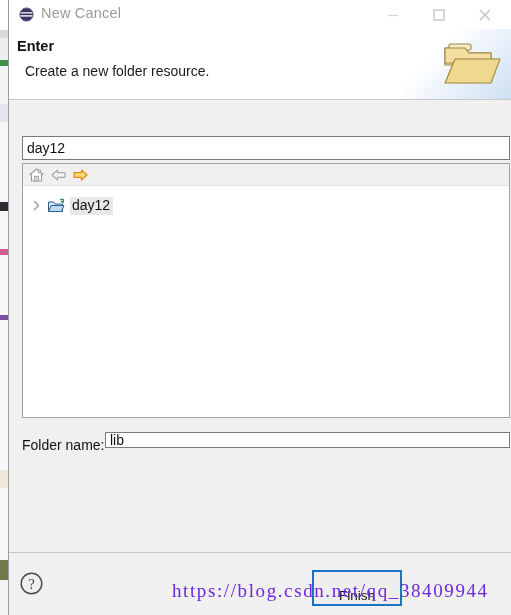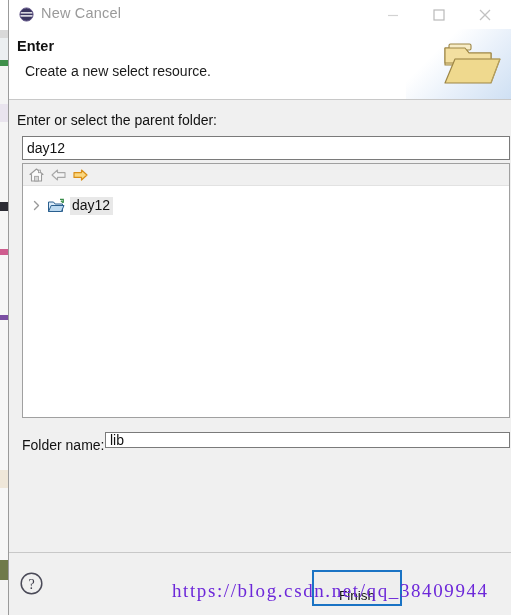--- a/index.html
+++ b/index.html
@@ -325,24 +325,23 @@
 
         <path d="M7 9 h20 l4 5 h22 v12 h-46 Z" fill="#f5e3ab" stroke="#9d8645" stroke-width="1.1" stroke-linejoin="round"></path>
         <rect x="11" y="5" width="22" height="6" rx="1.5" fill="#f7ecc6" stroke="#9d8645" stroke-width="1.1"></rect>
         <path d="M7 9 h20 l4 5 h22 v10 h-46 Z" fill="#f3dfa0" stroke="#9d8645" stroke-width="1.1" stroke-linejoin="round"></path>
 
         <path d="M7 44 L17 20 h45 L53 44 Z" fill="#efd98e" stroke="#9d8645" stroke-width="1.2" stroke-linejoin="round"></path>
         <path d="M17 20 h45 L53 44" fill="none" stroke="#bda766" stroke-width="0.8"></path>
       </svg>
     </div>
     <div id="header-title">Enter</div>
-    <div id="header-desc">Create a new select resource.</div>
+    <div id="header-desc">Create a new folder resource.</div>
   </div>
 
-  <div id="parent-label">Enter or select the parent folder:</div>
   <input class="textfield" id="parent-input" type="text" value="day12" style="">
 
   <div id="tree-panel">
     <div id="tree-toolbar">
       <div class="tbicon" id="tb-home">
         <svg width="19" height="18" viewBox="0 0 19 18">
           <path d="M9.5 3 L16 8.5 H14.5 V15 H4.5 V8.5 H3 Z" fill="#fbfbfb" stroke="#9a9a9a" stroke-width="1.1" stroke-linejoin="round"></path>
           <rect x="7.6" y="10.3" width="3.8" height="4.7" fill="#d8d8d8" stroke="#9a9a9a" stroke-width="0.8"></rect>
           <rect x="11.4" y="4.1" width="2" height="2.6" fill="#ececec" stroke="#9a9a9a" stroke-width="0.8"></rect>
         </svg>

